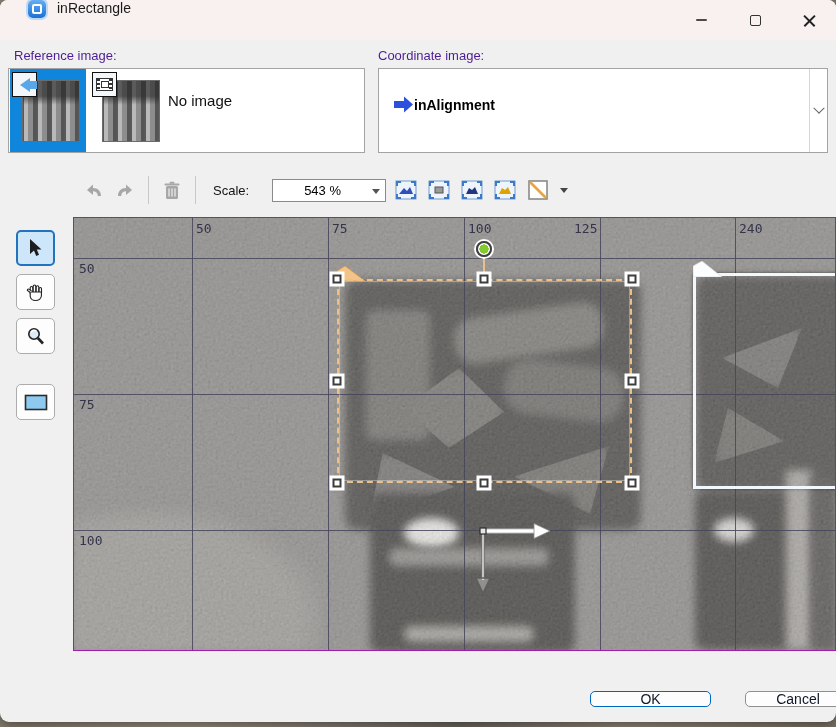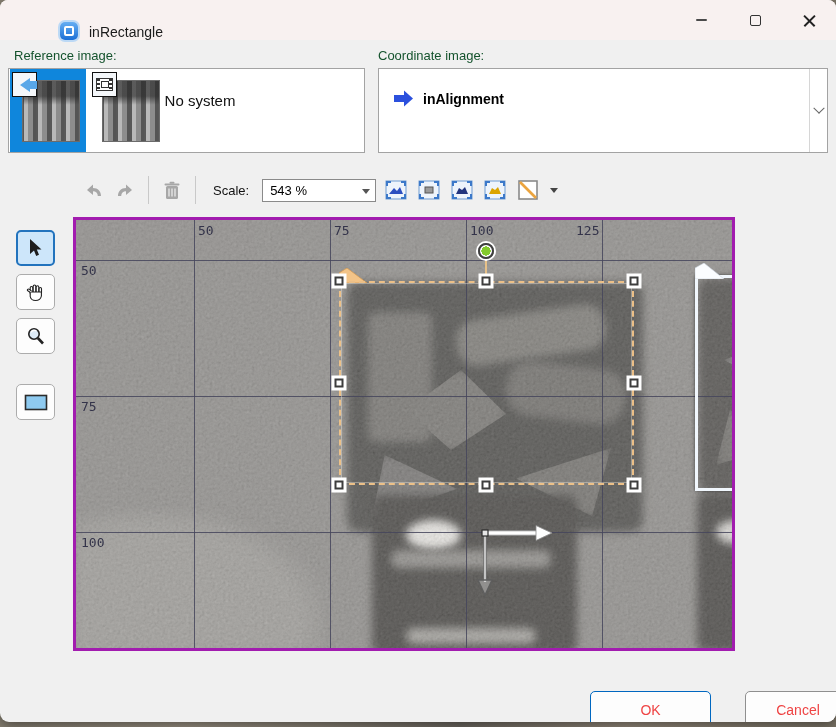--- a/index.html
+++ b/index.html
@@ -8,36 +8,36 @@
     font-family: "Liberation Sans", sans-serif;
     background: linear-gradient(90deg,#878072 0%,#9c9384 22%,#8a8376 38%,#6f6a62 55%,#968b7c 75%,#7d7668 100%);
     position: relative; overflow: hidden;
   }
   .dialog {
     position:absolute; left:0; top:0; width:836px; height:722px;
     background:#f0f0f0; border-radius:8px 8px 9px 9px; overflow:hidden;
     box-shadow:0 4px 14px rgba(0,0,0,.45);
   }
   
-  .titlebar { position:absolute; left:0; top:0; width:100%; height:40px; background:#f8f1f0; display:flex; align-items:flex-end;padding-left:32px; }
+  .titlebar { position:absolute; left:0; top:0; width:100%; height:40px; background:#f8f1f0; display:flex; align-items:flex-start; }
   .app-icon { width:18px; height:18px; margin-left:28px; border-radius:5px;
     background:linear-gradient(180deg,#66aef2,#1b6fd6); position:relative;
     box-shadow:0 0 0 2px #bcd9f5; }
   .app-icon::after { content:""; position:absolute; left:4px; top:4px; width:6px; height:6px;
     border:2px solid #fff; border-radius:2px; }
   .title-text { margin-left:11px; font-size:14px; color:#1b1b1b; }
   .win-controls { position:absolute; right:0; top:0; height:40px; display:flex; }
   .win-btn { width:54px; height:40px; display:flex; align-items:center; justify-content:center; }
   .glyph-min { width:11px; height:2px; background:#4a4a4a; border-radius:1px; }
   .glyph-max { width:11px; height:11px; border:1.5px solid #333; border-radius:2px; }
   .glyph-close { position:relative; width:13px; height:13px; }
   .glyph-close::before,.glyph-close::after { content:""; position:absolute; left:-1px; top:6px; width:15px; height:1.6px; background:#222; }
   .glyph-close::before{ transform:rotate(45deg);} .glyph-close::after{ transform:rotate(-45deg);}
 
-  .section-label { position:absolute; font-size:13px; color:#14532d; }
+  .section-label { position:absolute; font-size:13px; color:#4c1d95; }
 
   
   .ref-box { position:absolute; left:8px; top:68px; width:357px; height:85px; background:#fff; border:1px solid #a3a3a3; }
   .ref-tile { position:absolute; top:0; height:83px; width:76px; }
   .ref-tile.sel { background:#0f86dc; }
   .thumb {
     position:absolute; left:12px; top:11px; width:58px; height:62px;
     background:
       linear-gradient(180deg, rgba(40,40,40,.65) 0 26%, rgba(0,0,0,0) 40%),
       repeating-linear-gradient(90deg,#585858 0 2px,#b9b9b9 2px 6px,#8d8d8d 6px 11px,#555 11px 14px);
@@ -48,63 +48,63 @@
   .arrow-left::after { content:""; position:absolute; left:10px; top:-4px; width:7px; height:8px; background:#59a7e8; }
   .film-icon { width:17px; height:13px; border:1px solid #333; position:relative; background:#fff; }
   .film-icon::before,.film-icon::after { content:""; position:absolute; top:0; bottom:0; width:3px;
     background:repeating-linear-gradient(180deg,#333 0 2px,#fff 2px 4px); }
   .film-icon::before{ left:0; } .film-icon::after{ right:0; }
   .film-icon i { position:absolute; left:4px; top:2px; width:8px; height:7px; border:1px solid #333; display:block; }
   .no-image { position:absolute; left:148px; top:22px; width:86px; text-align:center; font-size:15px; color:#111; line-height:1.35; }
 
   
   .coord-box { position:absolute; left:378px; top:68px; width:450px; height:85px; background:#fff; border:1px solid #a3a3a3; }
-  .coord-item { position:absolute; left:14px; top:21px; display:flex; align-items:center; gap:9px; }
+  .coord-item { position:absolute; left:14px; top:27px; display:flex; align-items:center; }
   .coord-text { font-size:14px; font-weight:bold; color:#000; }
   .coord-chevron-strip { position:absolute; right:0; top:0; bottom:0; width:18px; border-left:1px solid #d6d6d6; background:#fff; display:flex; align-items:center; justify-content:center; }
   .chev-down { width:8px; height:8px; border-right:1.5px solid #666; border-bottom:1.5px solid #666; transform:rotate(45deg) translate(-2px,-2px); }
 
   
   .toolbar { position:absolute; left:82px; top:172px; height:36px; display:flex; align-items:center; gap:7px; }
   .tb-sep { width:1px; height:28px; background:#c9c9c9; margin:0 4px; }
   .tb-icon { display:flex; align-items:center; justify-content:center; width:24px; height:26px; }
-  .scale-label { font-size:13px; color:#111; margin:0 6px 0 6px; }
-  .scale-combo { width:114px; height:23px; background:#fff; border:1px solid #8a8a8a; position:relative; display:flex; align-items:center; }
+  .scale-label { font-size:13px; color:#111; margin:0 16px 0 6px; }
+  .scale-combo { width:114px; height:23px; background:#fff; border:1px solid #8a8a8a; position:relative; display:flex; align-items:center;padding-left:24px; }
   .scale-combo span { font-size:13px; color:#000; padding-left:7px; }
   .combo-caret { position:absolute; right:5px; top:9px; width:0; height:0; border:4px solid transparent; border-top:5px solid #555; }
   .view-btn { width:26px; height:25px; display:flex; align-items:center; justify-content:center; }
   .caret-sm { width:0; height:0; border:4px solid transparent; border-top:5px solid #444; margin-left:2px; margin-top:4px; }
 
   
   .side-tool { position:absolute; left:16px; width:39px; height:36px; background:#fdfdfd; border:1px solid #acacac; border-radius:5px; display:flex; align-items:center; justify-content:center; }
   .side-tool.sel { background:#cde6fa; border:2px solid #2273bd; }
 
   
-  .canvas { position:absolute; left:73px; top:217px; width:662px; height:434px; border:3px solid #a21caf; background:#8e8c89; overflow:hidden; }
+  .canvas { position:absolute; left:73px; top:217px; width:763px; height:434px; border:1px solid #a21caf; background:#8e8c89; overflow:hidden; }
   .canvas .inner { position:absolute; left:0; top:0; width:761px; height:432px; overflow:hidden; }
   .blob { position:absolute; filter:blur(4px); }
   .noise-svg { position:absolute; left:0; top:0; }
   .gridline-v { position:absolute; top:0; bottom:0; width:1px; background:#45455c; opacity:.85; }
   .gridline-h { position:absolute; left:0; right:0; height:1px; background:#45455c; opacity:.85; }
   .ruler-label { position:absolute; font-size:13px; color:#34344a; font-family:"DejaVu Sans Mono","Liberation Mono",monospace; }
 
   .white-rect { position:absolute; left:619px; top:55px; width:220px; height:216px; border:3px solid #f1f7fd; box-shadow:0 0 3px rgba(0,0,0,.45); }
   .white-fold { position:absolute; left:-3px; top:-15px; }
 
   .sel-rect { position:absolute; left:263px; top:61px; width:295px; height:204px; border:2px dashed #ecc088; box-shadow:inset 0 0 0 1px rgba(255,249,235,.35); }
   .handle { position:absolute; width:9px; height:9px; background:#fff; border:2px solid #3d3d3d; box-shadow:0 0 0 3px #fff; transform:translate(-50%,-50%); }
   .rot-line { position:absolute; left:409px; top:40px; width:2px; height:21px; background:#e7c189; }
   .rot-circle { position:absolute; left:402px; top:23px; width:16px; height:16px; border-radius:50%;
     border:2px solid #3f3f3f; box-shadow:0 0 0 2px #fff;
     background:radial-gradient(circle at 50% 50%, #83ca2c 0 4.5px, #ffffff 4.7px); }
   .fold { position:absolute; left:263px; top:48px; }
   .axes { position:absolute; left:400px; top:300px; }
 
   
-  .btn { position:absolute; top:691px; height:37px; background:#fdfdfd; border-radius:5px; font-size:14px; color:#ef4444; display:flex; align-items:center; justify-content:center; }
+  .btn { position:absolute; top:691px; height:16px; background:#fdfdfd; border-radius:5px; font-size:14px; color:#0f172a; display:flex; align-items:center; justify-content:center; }
   .btn-ok { left:590px; width:121px; border:1px solid #0067c0; }
   .btn-cancel { left:745px; width:106px; border:1px solid #8f8f8f; }
 </style>
 </head>
 <body>
 
 <div class="dialog">
 
   <div class="titlebar">
     <div class="app-icon"></div>
@@ -131,21 +131,21 @@
         </div>
     </div>
     <div class="ref-tile" style="left:81px;">
       <div class="thumb"></div>
       <div class="mini-badge">
           <div class="film-icon">
             <i></i>
           </div>
         </div>
     </div>
-    <div class="no-image">No system</div>
+    <div class="no-image">No image</div>
   </div>
 
   <div class="section-label" style="left:378px; top:48px;">Coordinate image:</div>
   <div class="coord-box">
     <div class="coord-item">
       <svg width="21" height="17">
         <polygon points="1,5 11,5 11,0.5 20,8.5 11,16.5 11,12 1,12" fill="#2b50dd"></polygon>
       </svg>
       <span class="coord-text">inAlignment</span>
     </div>

